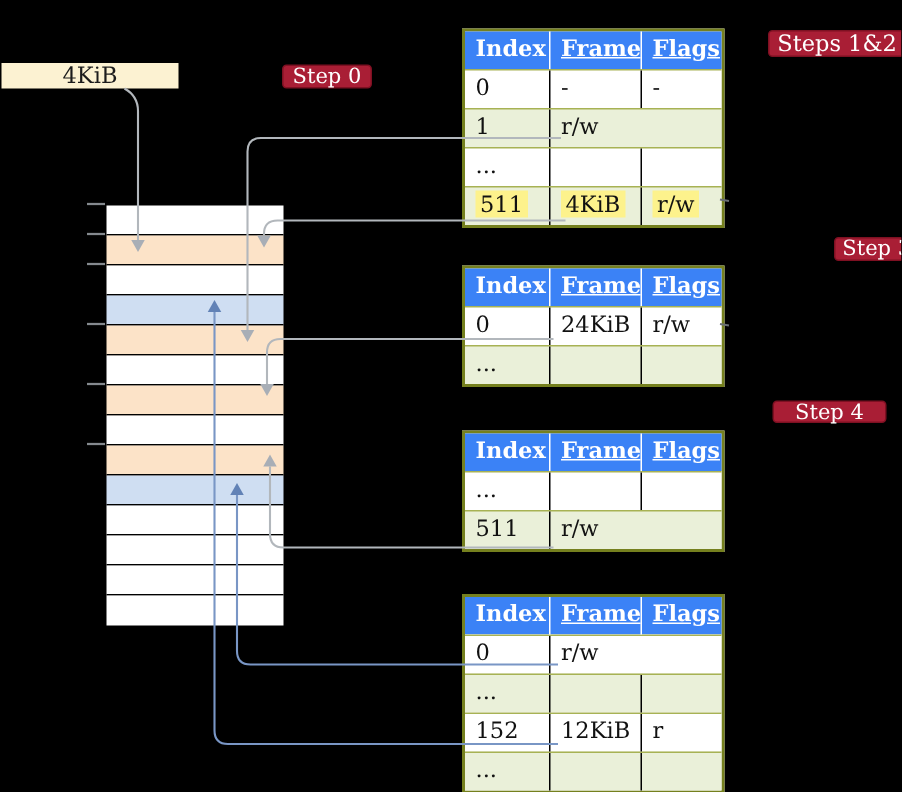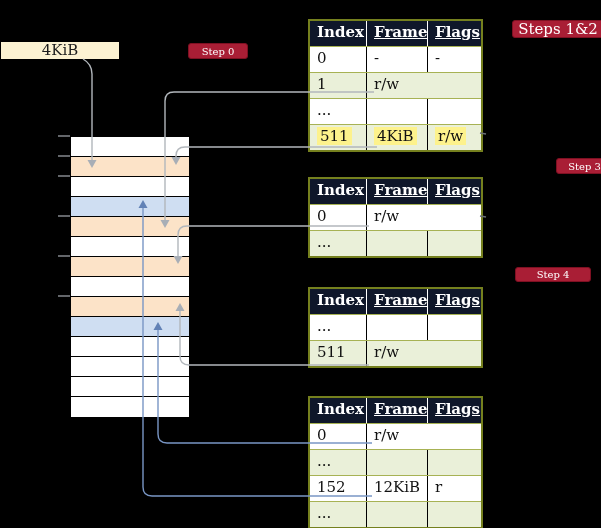--- a/index.html
+++ b/index.html
@@ -6,42 +6,42 @@
   .canvas{position:relative;width:601px;height:528px;background:#000;overflow:hidden;
           font-family:"DejaVu Serif","Liberation Serif",serif;}
   .canvas *{box-sizing:border-box;}
 
   
   .legend-box{position:absolute;left:1px;top:42px;width:118px;height:17px;
     background:#fcf2d2;color:#1c1c1c;font-size:15px;line-height:17px;text-align:center;}
 
   
   .badge{position:absolute;background:#a91e35;border:1px solid #7e1022;border-radius:3px;
-    color:#fff;font-size:10px;display:flex;align-items:center;justify-content:center;
+    color:#fff;font-size:14px;display:flex;align-items:center;justify-content:center;
     white-space:nowrap;}
   .badge.b0{left:188px;top:43px;width:60px;height:16px;}
   .badge.b12{left:512px;top:20px;width:92px;height:18px;font-size:15px;}
   .badge.b3{left:521px;top:158px;width:57px;height:16px;margin-left:35px;}
   .badge.b4{left:515px;top:267px;width:76px;height:15px;}
 
   
   .memcol{position:absolute;left:70px;top:136px;width:120px;height:281px;
     border:1px solid #000;background:#000;}
   .mrow{width:100%;height:20px;border-bottom:1px solid #000;}
   .mrow:last-child{border-bottom:none;}
   .mrow.free{background:#ffffff;}
   .mrow.page-table{background:#fce3c8;}
   .mrow.mapped{background:#cfdef2;}
 
   
   .ptable{position:absolute;left:308px;width:175px;border:2px solid #75801e;background:#fff;}
   .ptable.t0{top:19px;}  .ptable.t1{top:177px;}
   .ptable.t2{top:287px;} .ptable.t3{top:396px;}
   .trow{display:flex;height:26px;}
-  .trow.thead{height:25px;background:#0f172a;}
+  .trow.thead{height:25px;background:#3b82f6;}
   .trow:not(.thead){border-top:1px solid #a7b254;background:#fff;}
   .trow.green{background:#eaf0d9;}
   .cell{height:100%;padding:2px 0 0 7px;font-size:15px;color:#111;overflow:hidden;
         white-space:nowrap;}
   .cell.c0{width:56px;} .cell.c1{width:61px;} .cell.c2{width:54px;}
   .thead .cell{color:#fff;font-weight:bold;font-size:15px;padding-top:2px;}
   .thead .cell.c1,.thead .cell.c2{border-left:1.5px solid #fff;text-decoration:underline;}
   .trow:not(.thead) .cell.c1,.trow:not(.thead) .cell.c2{border-left:1px solid #000;}
   .hl{background:#fdf28c;padding:0 3px;}
 
@@ -104,20 +104,21 @@
       </div>
     </div>
   <div class="ptable t1">
       <div class="trow thead">
         <div class="cell c0">Index</div>
         <div class="cell c1">Frame</div>
         <div class="cell c2">Flags</div>
       </div>
       <div class="trow">
         <div class="cell c0">0</div>
+        <div class="cell c1">24KiB</div>
         <div class="cell c2">r/w</div>
       </div>
       <div class="trow green">
         <div class="cell c0">...</div>
         <div class="cell c1"></div>
         <div class="cell c2"></div>
       </div>
     </div>
   <div class="ptable t2">
       <div class="trow thead">

